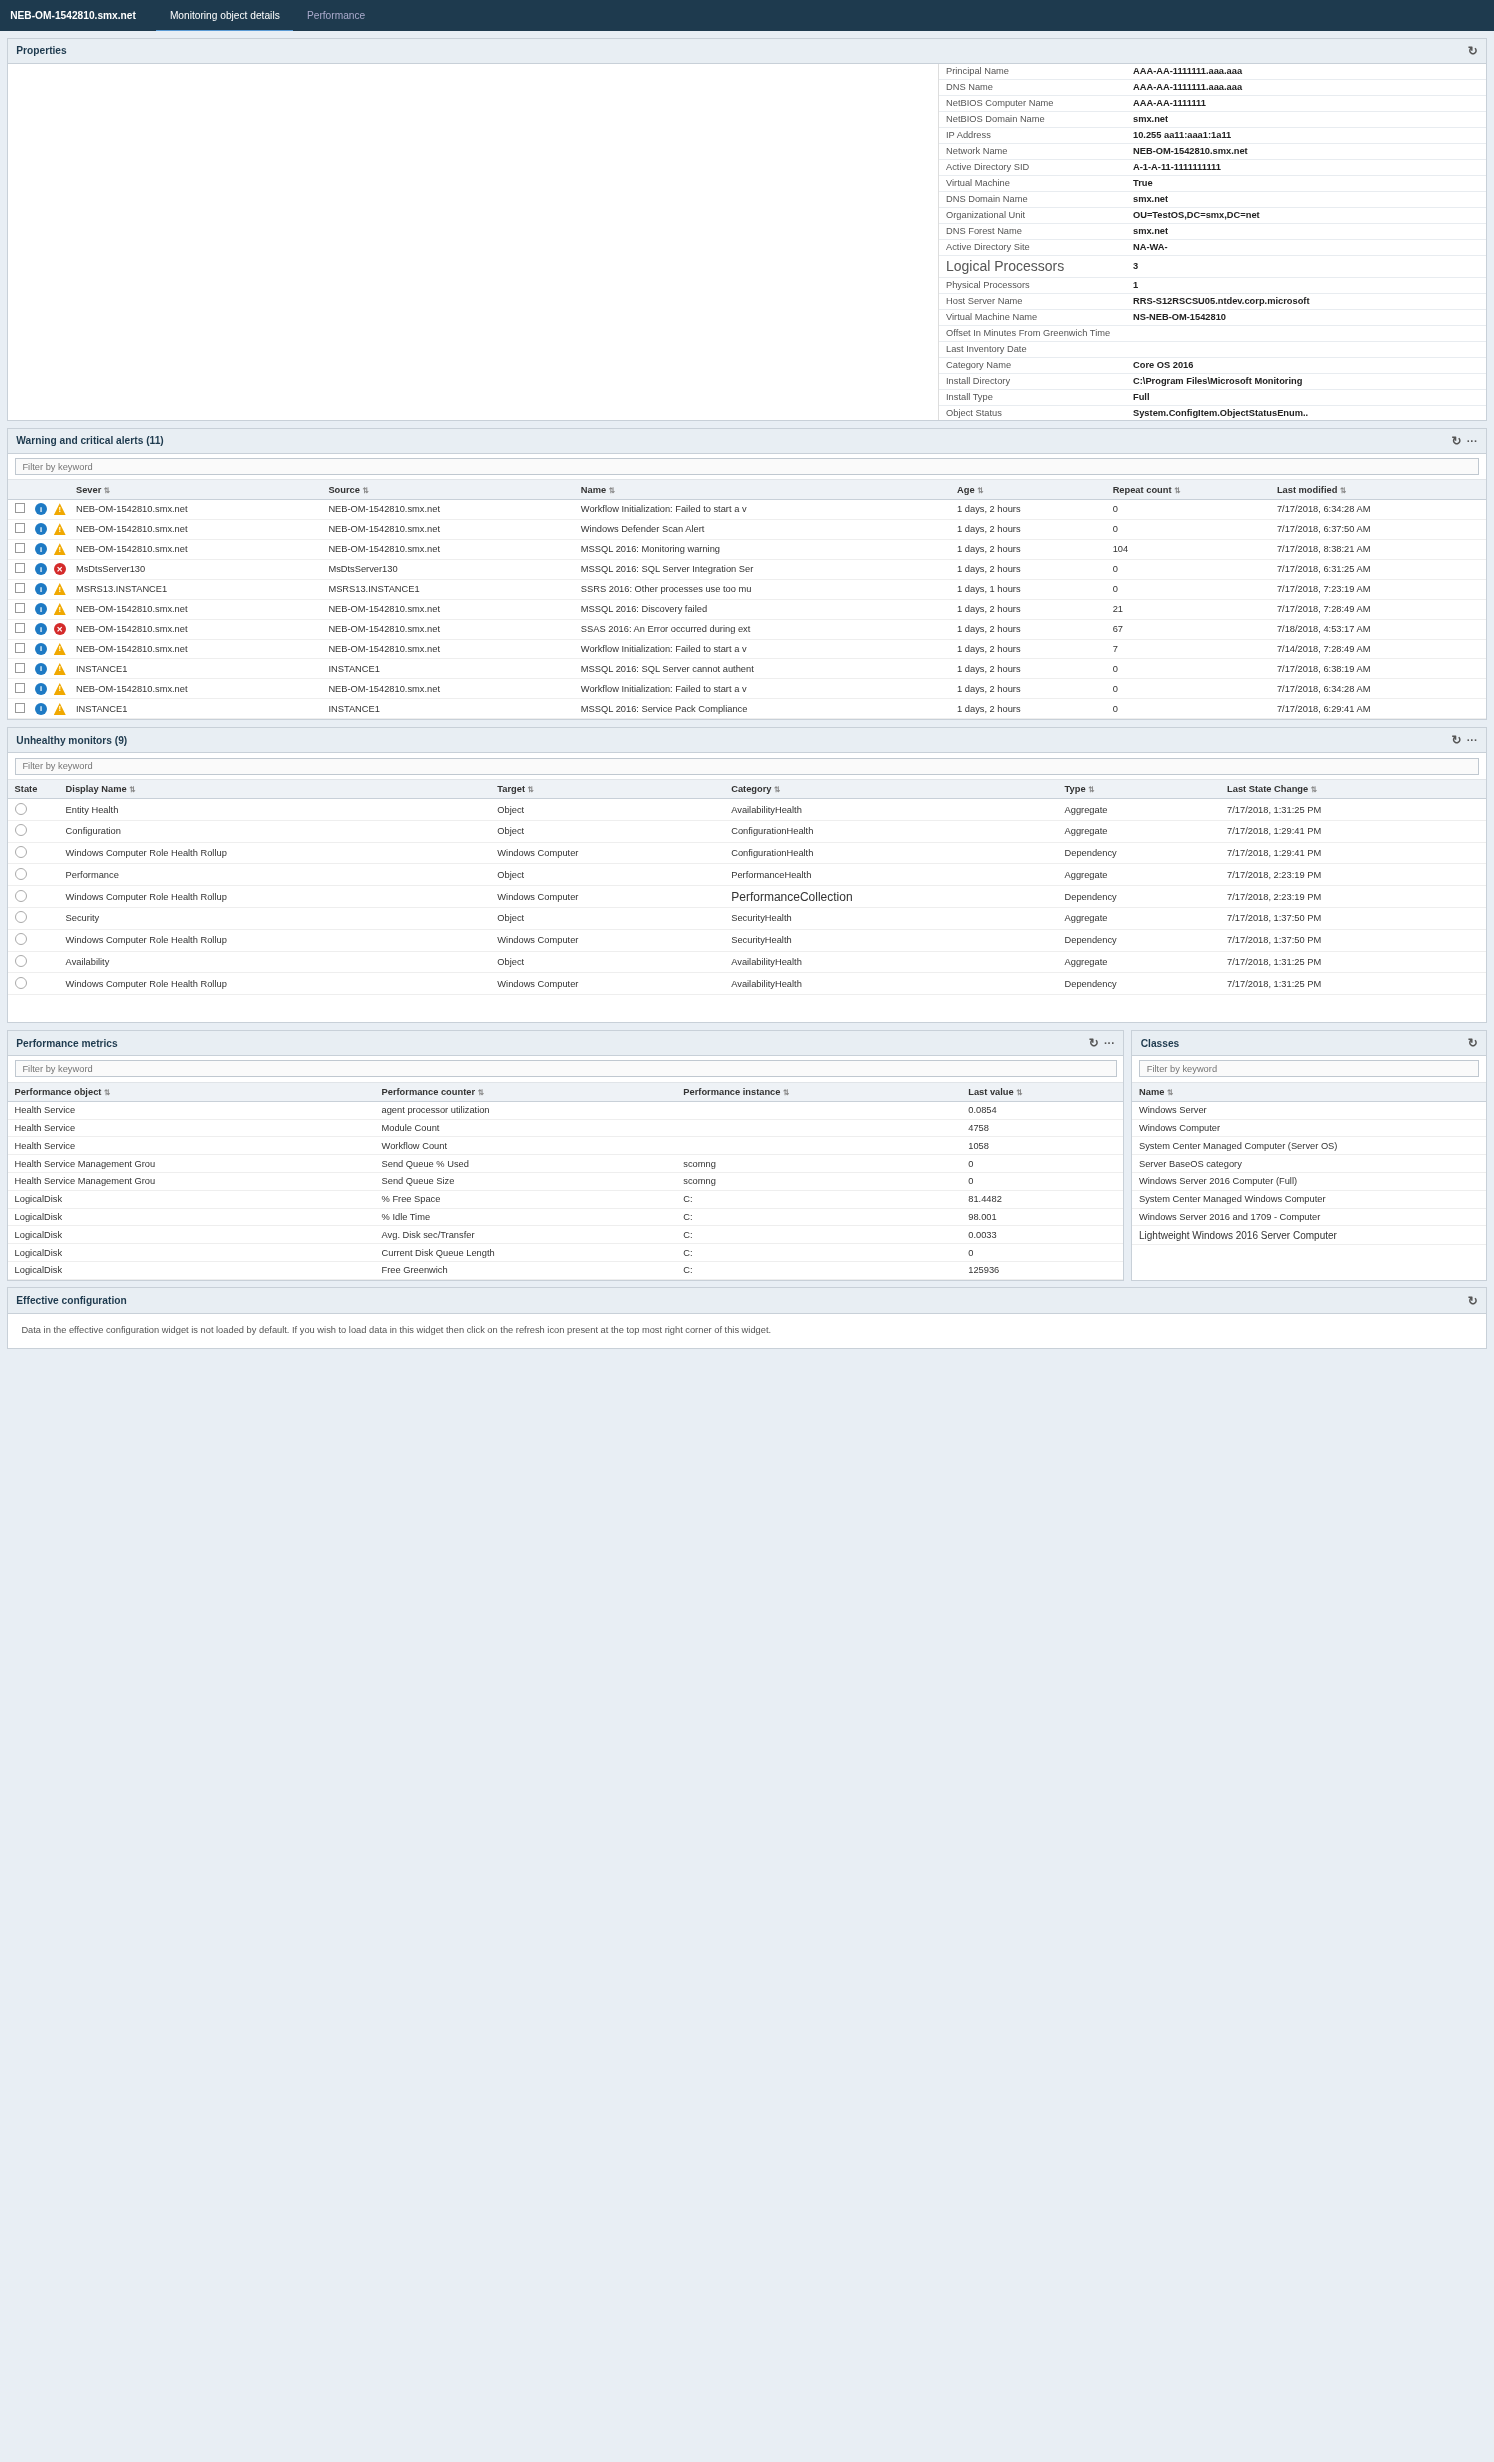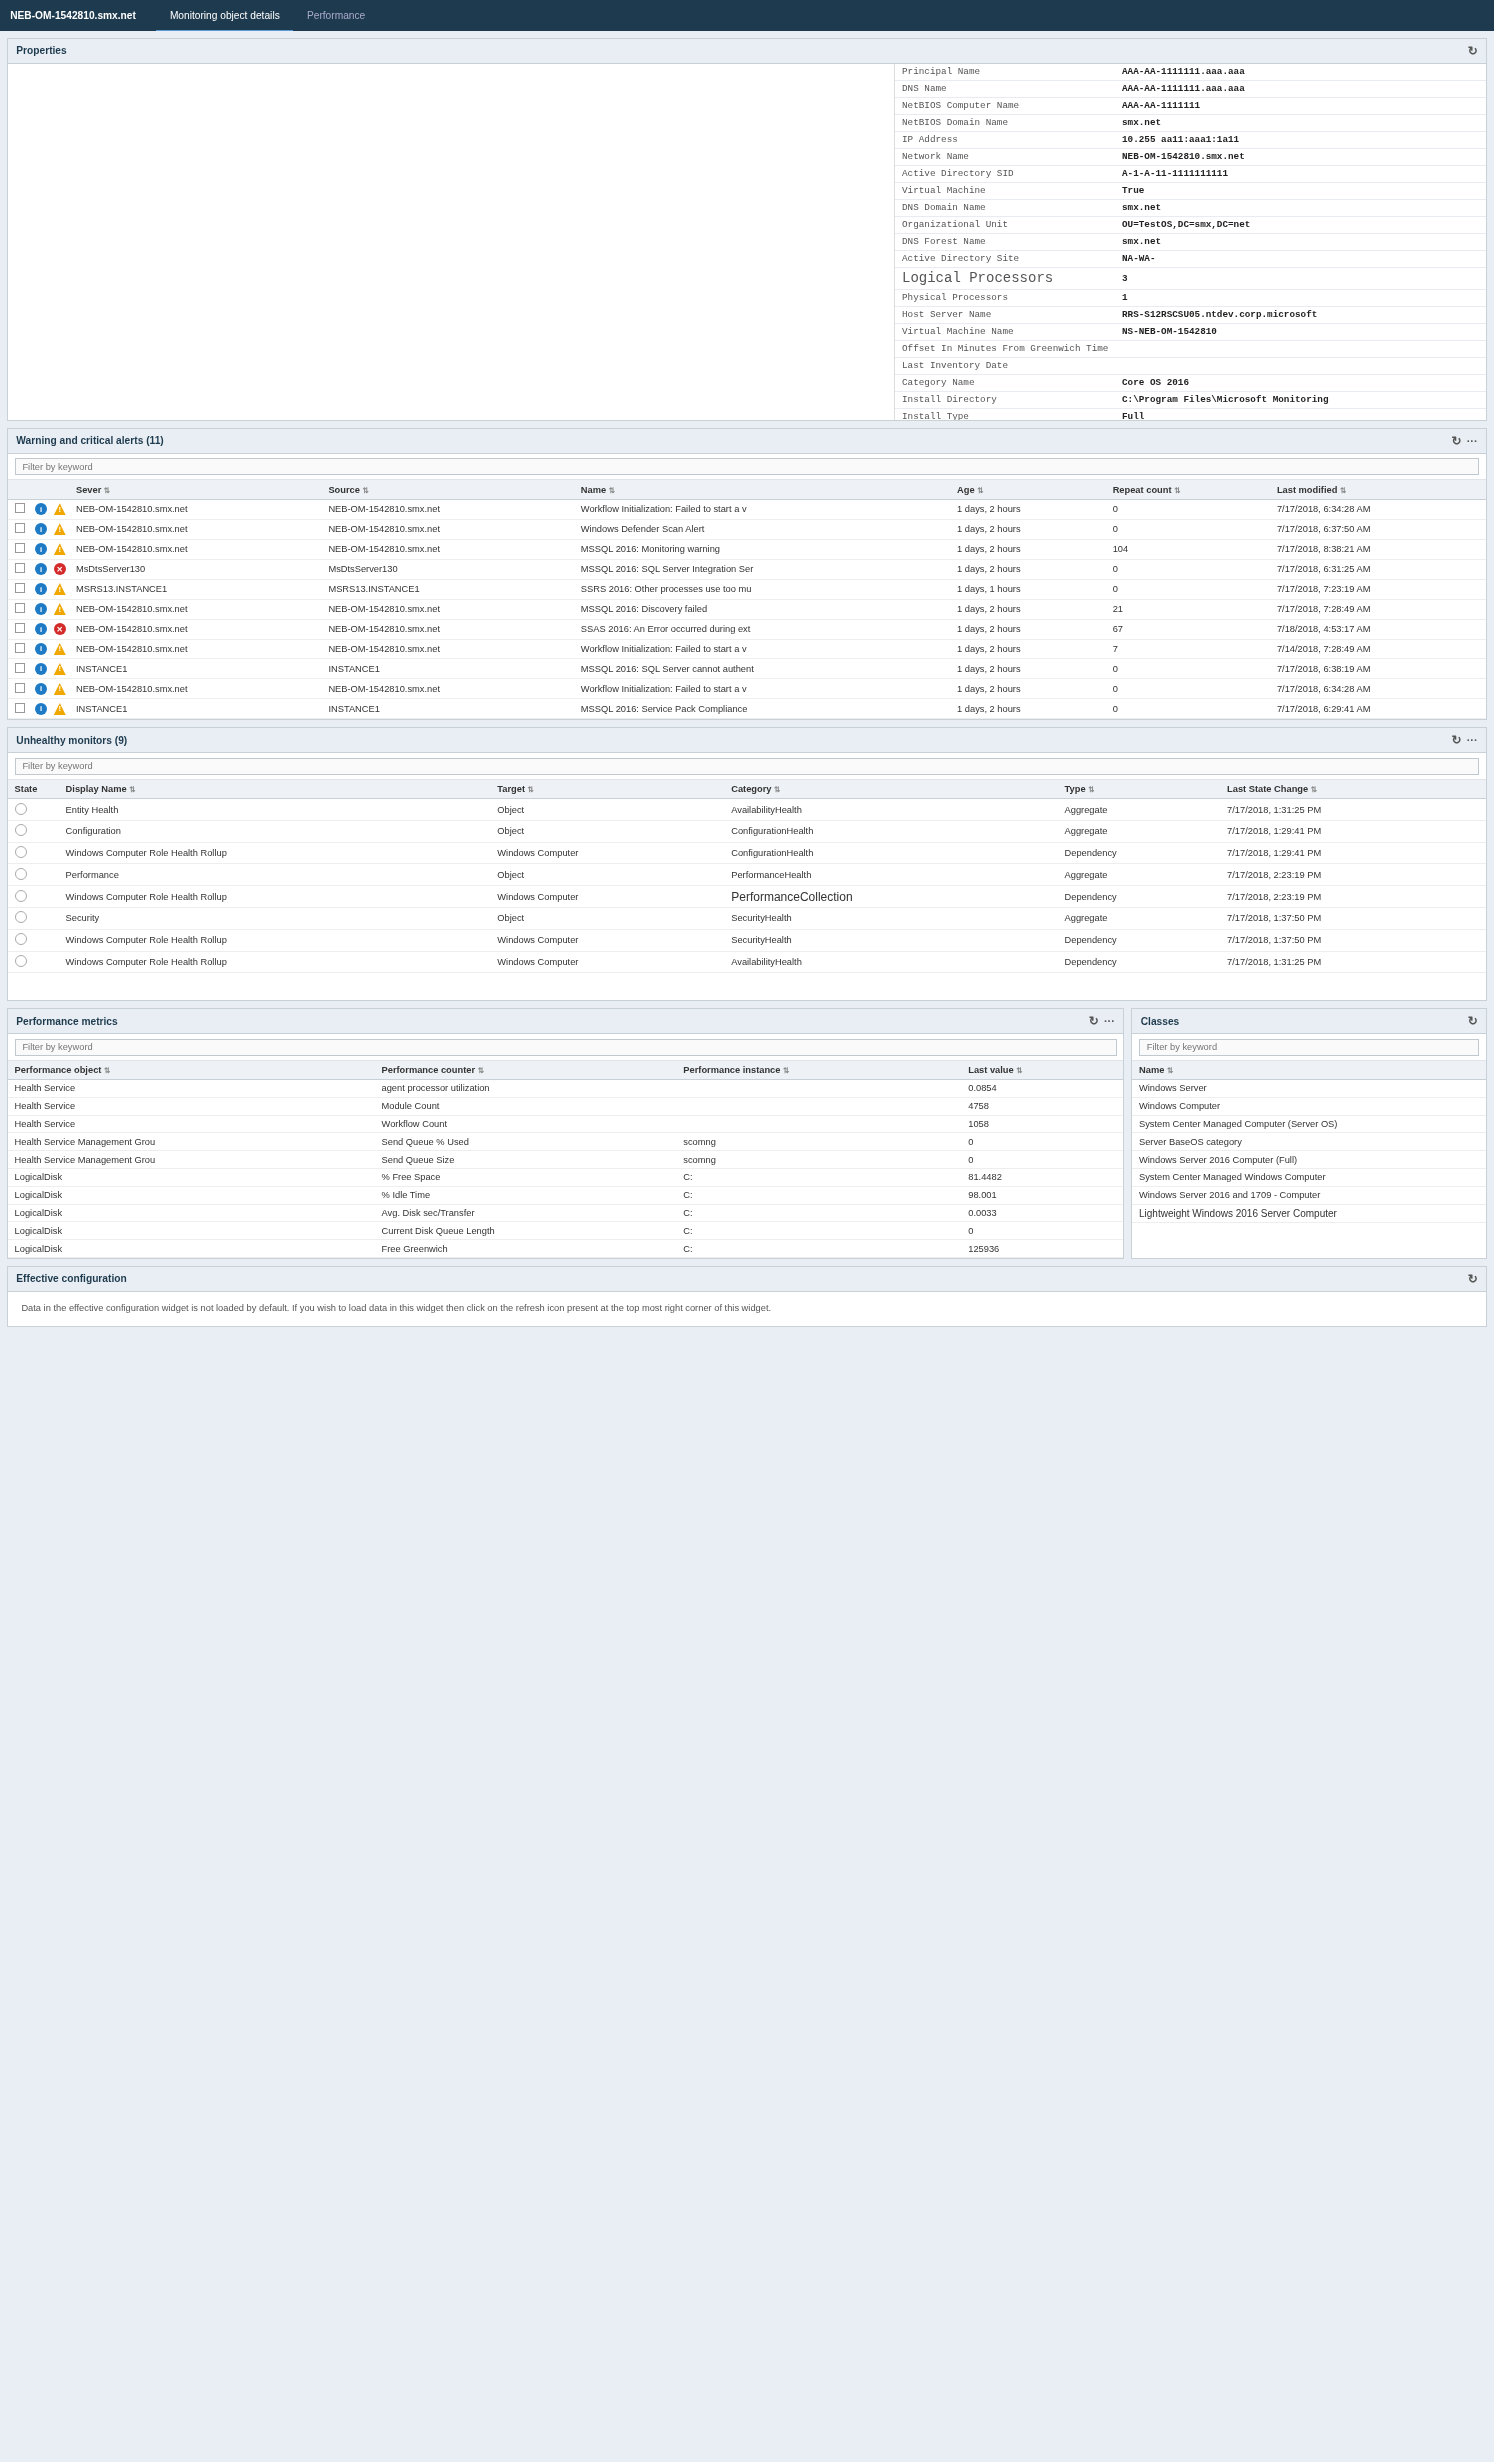--- a/index.html
+++ b/index.html
@@ -23,21 +23,21 @@
 
   <div style="border:0.8px solid #c8d0d8; background:#fff; margin-bottom:6.8px;">
     <div style="background:#e8eef3; padding:5.1px 8.5px; font-size:10.2px; font-weight:600; color:#1e3a4e; display:flex; align-items:center; justify-content:space-between; border-bottom:0.8px solid #c8d0d8;">
       <span>Properties</span>
       <span style="cursor:pointer; color:#555; font-size:12px;">↻</span>
     </div>
     <div style="display:flex;">
       <div style="flex:1; min-height:339px; padding:8.5px;">
         
       </div>
-      <div style="width:592px; border-left:0.8px solid #ddd; overflow-y:auto; max-height:356px;font-family:Liberation Mono, monospace;">
+      <div style="width:548px; border-left:0.8px solid #ddd; overflow-y:auto; max-height:356px;">
         <table style="width:100%; border-collapse:collapse;">
           <tbody id="props-tbody">
               <tr style="border-bottom: 0.8px solid rgb(232, 236, 240);">
     <td style="padding:2.5px 6.8px; font-size:9.3px; color:#555; width:187px; white-space:nowrap;">Principal Name</td>
     <td style="padding:2.5px 6.8px; font-size:9.3px; font-weight:600; color:#222;">AAA-AA-1111111.aaa.aaa</td>
   </tr>
               <tr style="border-bottom: 0.8px solid rgb(232, 236, 240);">
     <td style="padding:2.5px 6.8px; font-size:9.3px; color:#555; width:187px; white-space:nowrap;">DNS Name</td>
     <td style="padding:2.5px 6.8px; font-size:9.3px; font-weight:600; color:#222;">AAA-AA-1111111.aaa.aaa</td>
   </tr>
@@ -360,20 +360,28 @@
             <tr style="border-bottom: 0.8px solid rgb(238, 238, 238);">
     <td style="padding:3.4px 6.8px;"><span style="width:12px;height:12px;border-radius:50%;border:1.7px solid #aaa;display:inline-block;"></span></td>
     <td style="padding:3.4px 6.8px; font-size:9.3px;">Windows Computer Role Health Rollup</td>
     <td style="padding:3.4px 6.8px; font-size:9.3px;">Windows Computer</td>
     <td style="padding:3.4px 6.8px; font-size:9.3px;">SecurityHealth</td>
     <td style="padding:3.4px 6.8px; font-size:9.3px;">Dependency</td>
     <td style="padding:3.4px 6.8px; font-size:9.3px;">7/17/2018, 1:37:50 PM</td>
   </tr>
             <tr style="border-bottom: 0.8px solid rgb(238, 238, 238);">
     <td style="padding:3.4px 6.8px;"><span style="width:12px;height:12px;border-radius:50%;border:1.7px solid #aaa;display:inline-block;"></span></td>
+    <td style="padding:3.4px 6.8px; font-size:9.3px;">Availability</td>
+    <td style="padding:3.4px 6.8px; font-size:9.3px;">Object</td>
+    <td style="padding:3.4px 6.8px; font-size:9.3px;">AvailabilityHealth</td>
+    <td style="padding:3.4px 6.8px; font-size:9.3px;">Aggregate</td>
+    <td style="padding:3.4px 6.8px; font-size:9.3px;">7/17/2018, 1:31:25 PM</td>
+  </tr>
+            <tr style="border-bottom: 0.8px solid rgb(238, 238, 238);">
+    <td style="padding:3.4px 6.8px;"><span style="width:12px;height:12px;border-radius:50%;border:1.7px solid #aaa;display:inline-block;"></span></td>
     <td style="padding:3.4px 6.8px; font-size:9.3px;">Windows Computer Role Health Rollup</td>
     <td style="padding:3.4px 6.8px; font-size:9.3px;">Windows Computer</td>
     <td style="padding:3.4px 6.8px; font-size:9.3px;">AvailabilityHealth</td>
     <td style="padding:3.4px 6.8px; font-size:9.3px;">Dependency</td>
     <td style="padding:3.4px 6.8px; font-size:9.3px;">7/17/2018, 1:31:25 PM</td>
   </tr>
           </tbody>
       </table>
     </div>
     <div style="height:27px;"></div>

